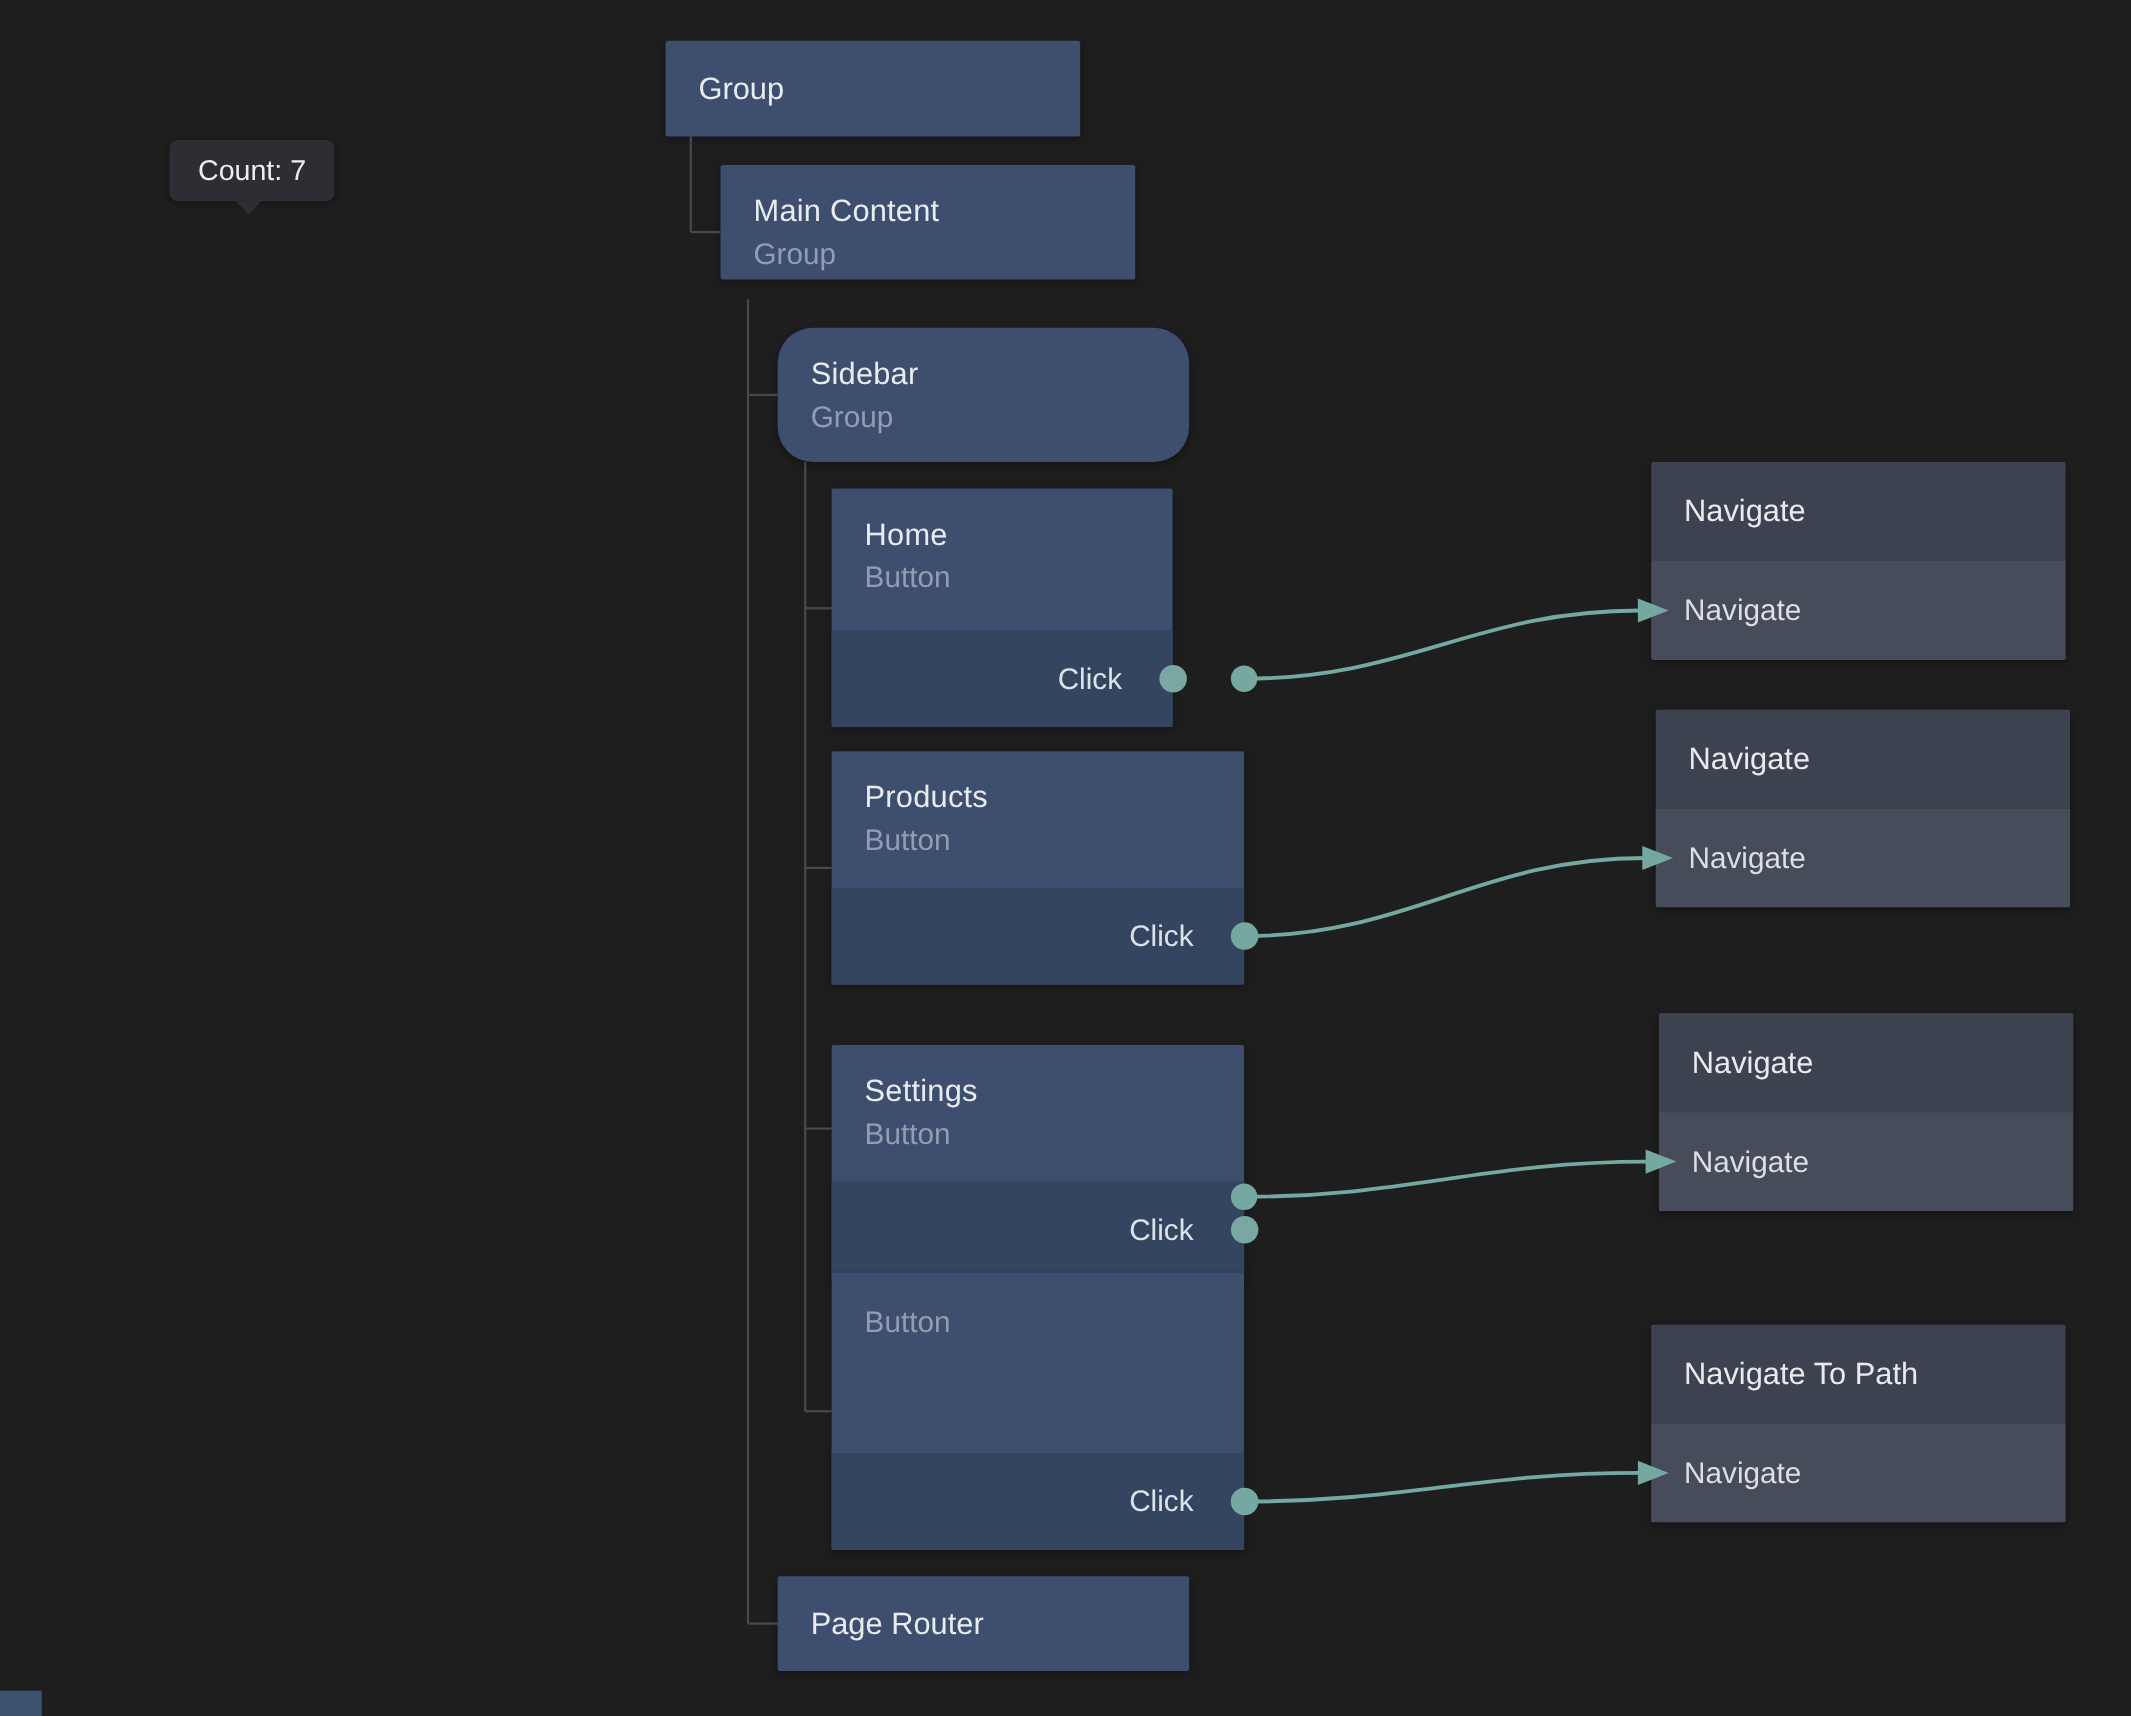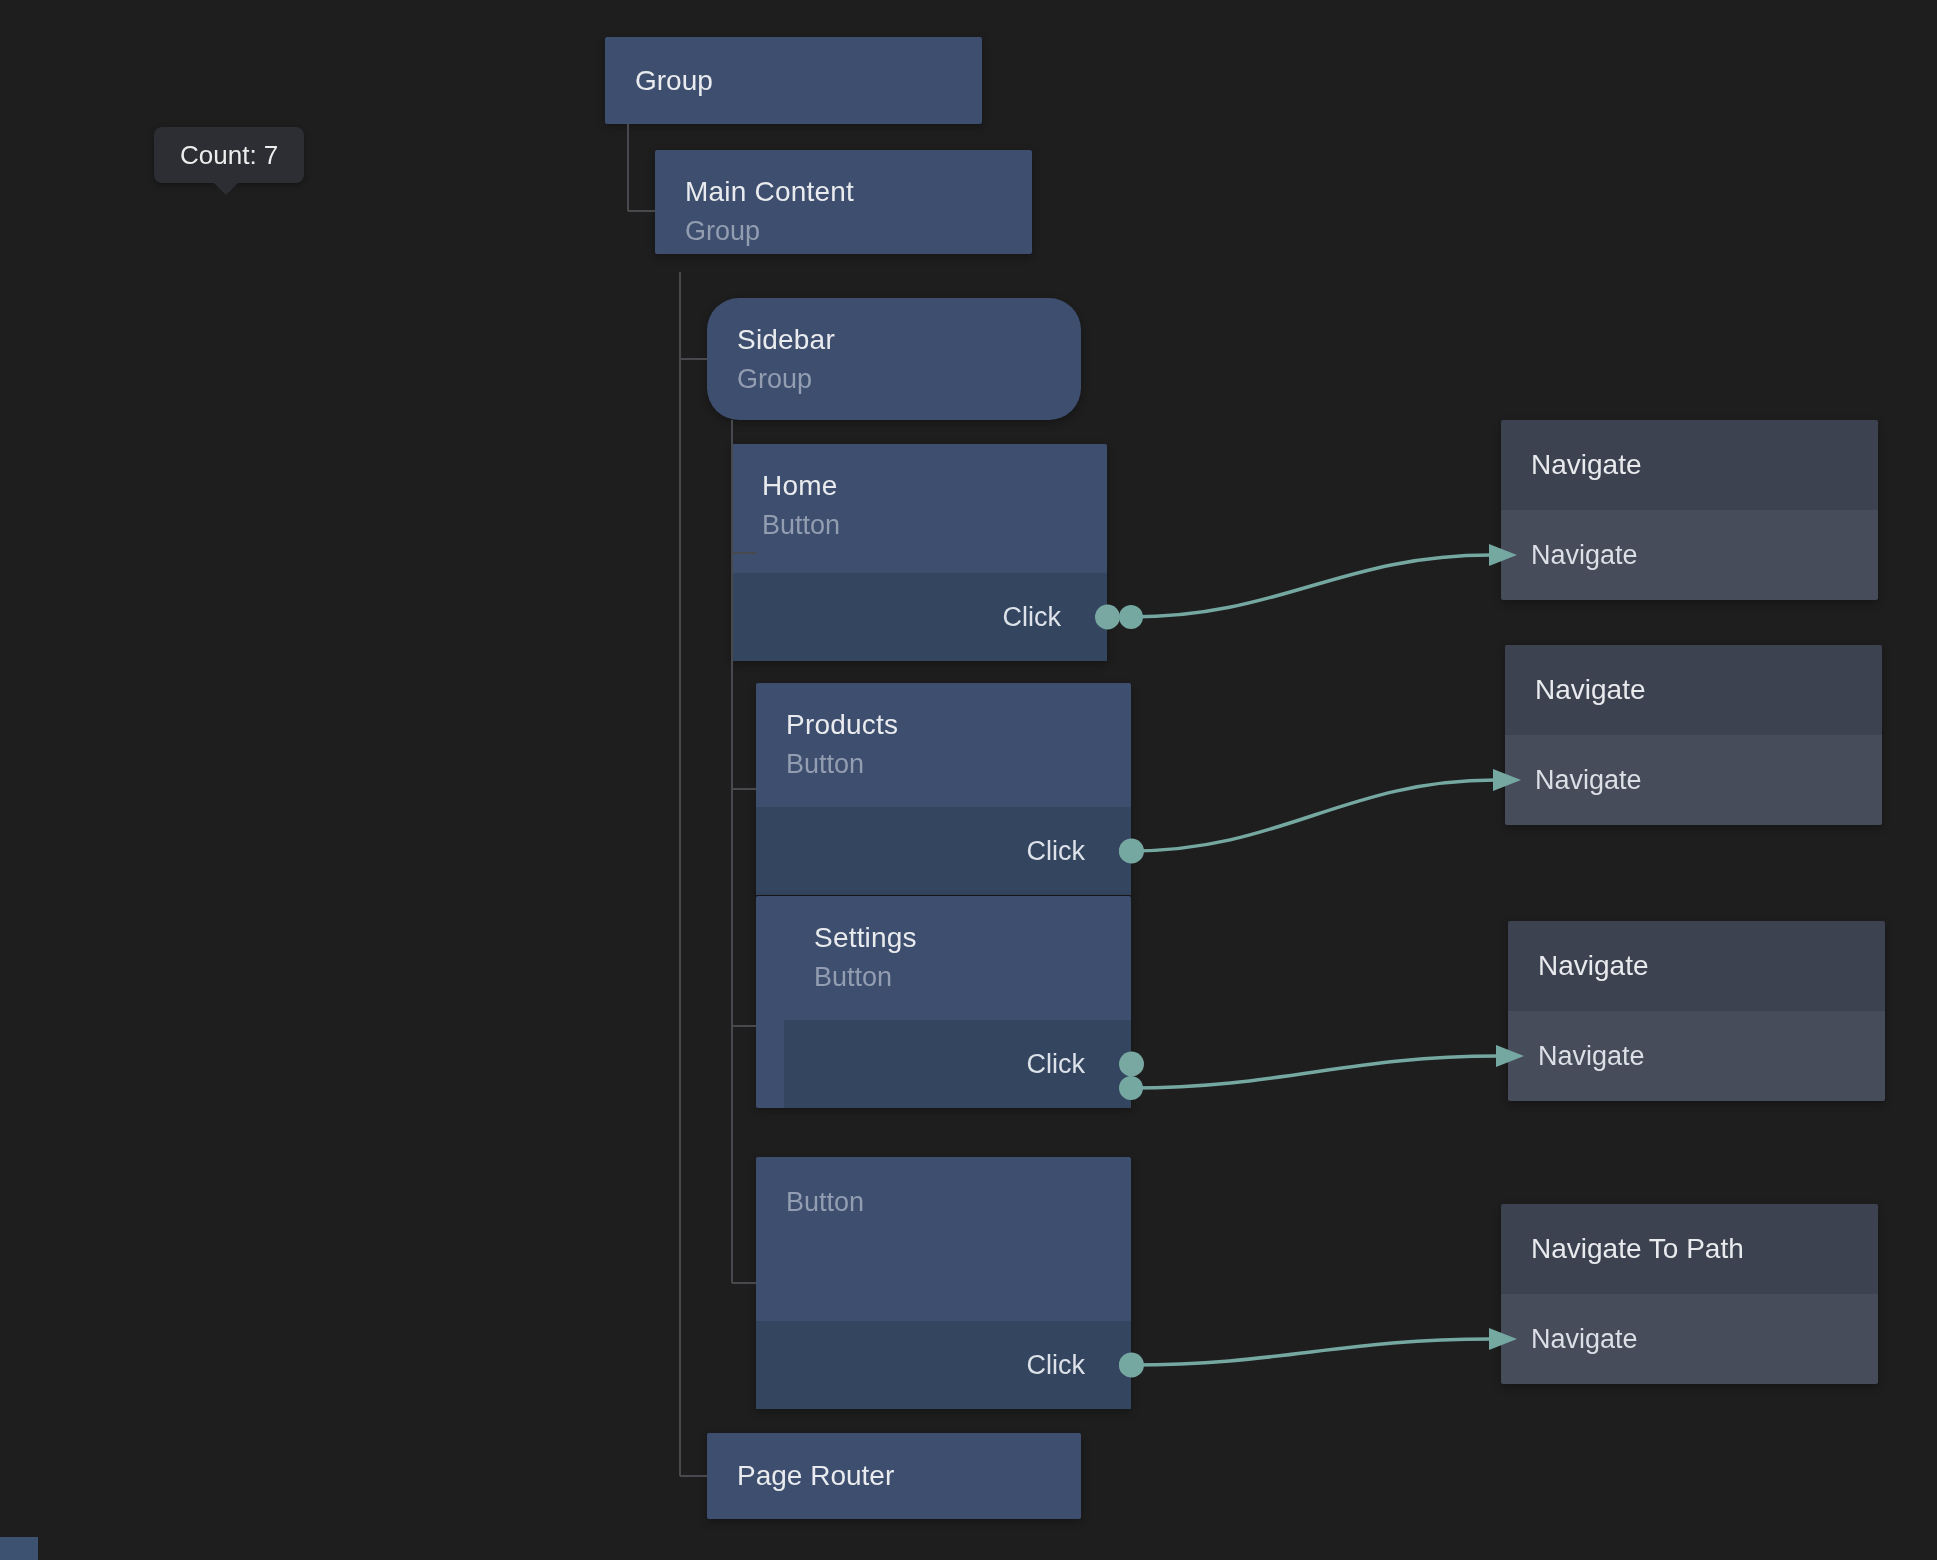--- a/index.html
+++ b/index.html
@@ -154,21 +154,21 @@
     </div>
   </div>
 
   <div class="node" style="left:707px; top:298px; width:374px; height:122px;border-radius:32px;">
     <div class="node-head">
       <div class="node-title">Sidebar</div>
       <div class="node-subtitle">Group</div>
     </div>
   </div>
 
-  <div class="node" style="left:732px; top:444px; width:375px; height:217px;">
+  <div class="node" style="left:756px; top:444px; width:310px; height:217px;">
     <div class="node-head">
       <div class="node-title">Home</div>
       <div class="node-subtitle">Button</div>
     </div>
     <div class="node-portrow">
       <span>Click</span>
       <span class="port-dot"></span>
     </div>
   </div>
 
@@ -176,21 +176,21 @@
     <div class="node-head">
       <div class="node-title">Products</div>
       <div class="node-subtitle">Button</div>
     </div>
     <div class="node-portrow">
       <span>Click</span>
       <span class="port-dot"></span>
     </div>
   </div>
 
-  <div class="node" style="left:756px; top:896px; width:375px; height:212px;padding-left:28px;">
+  <div class="node" style="left:756px; top:950px; width:375px; height:212px;">
     <div class="node-head">
       <div class="node-title">Settings</div>
       <div class="node-subtitle">Button</div>
     </div>
     <div class="node-portrow">
       <span>Click</span>
       <span class="port-dot"></span>
     </div>
   </div>
 

